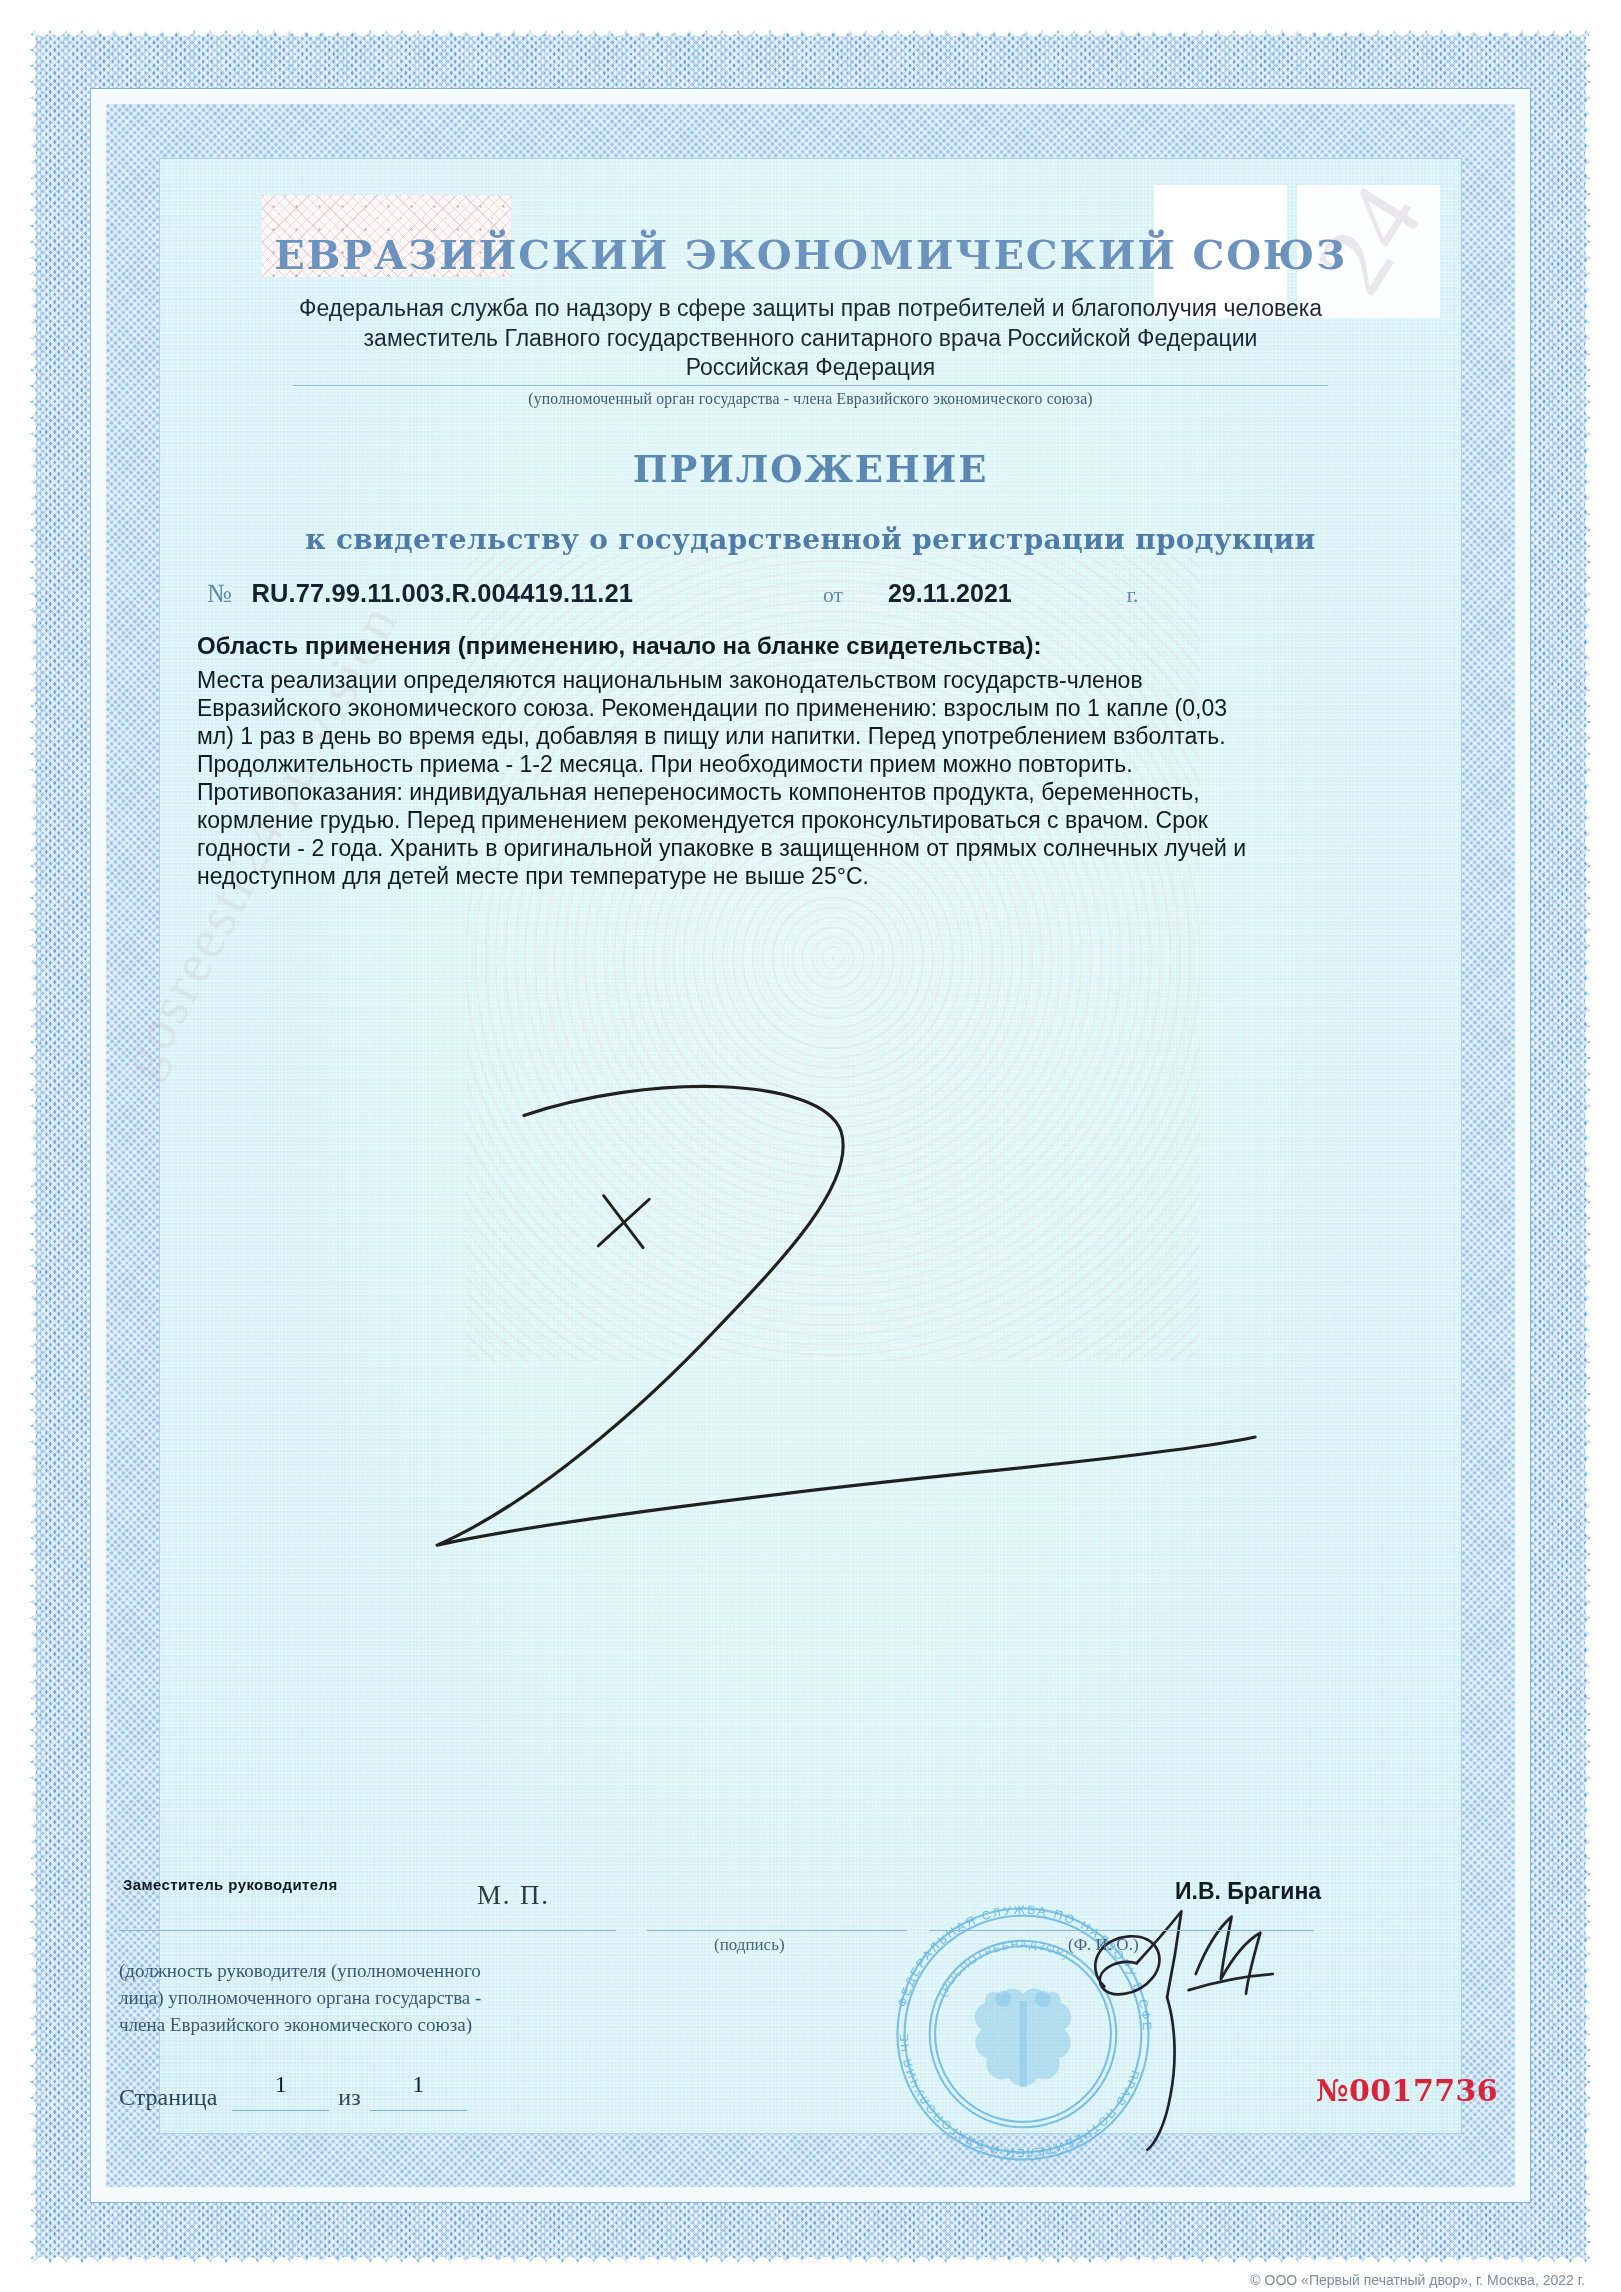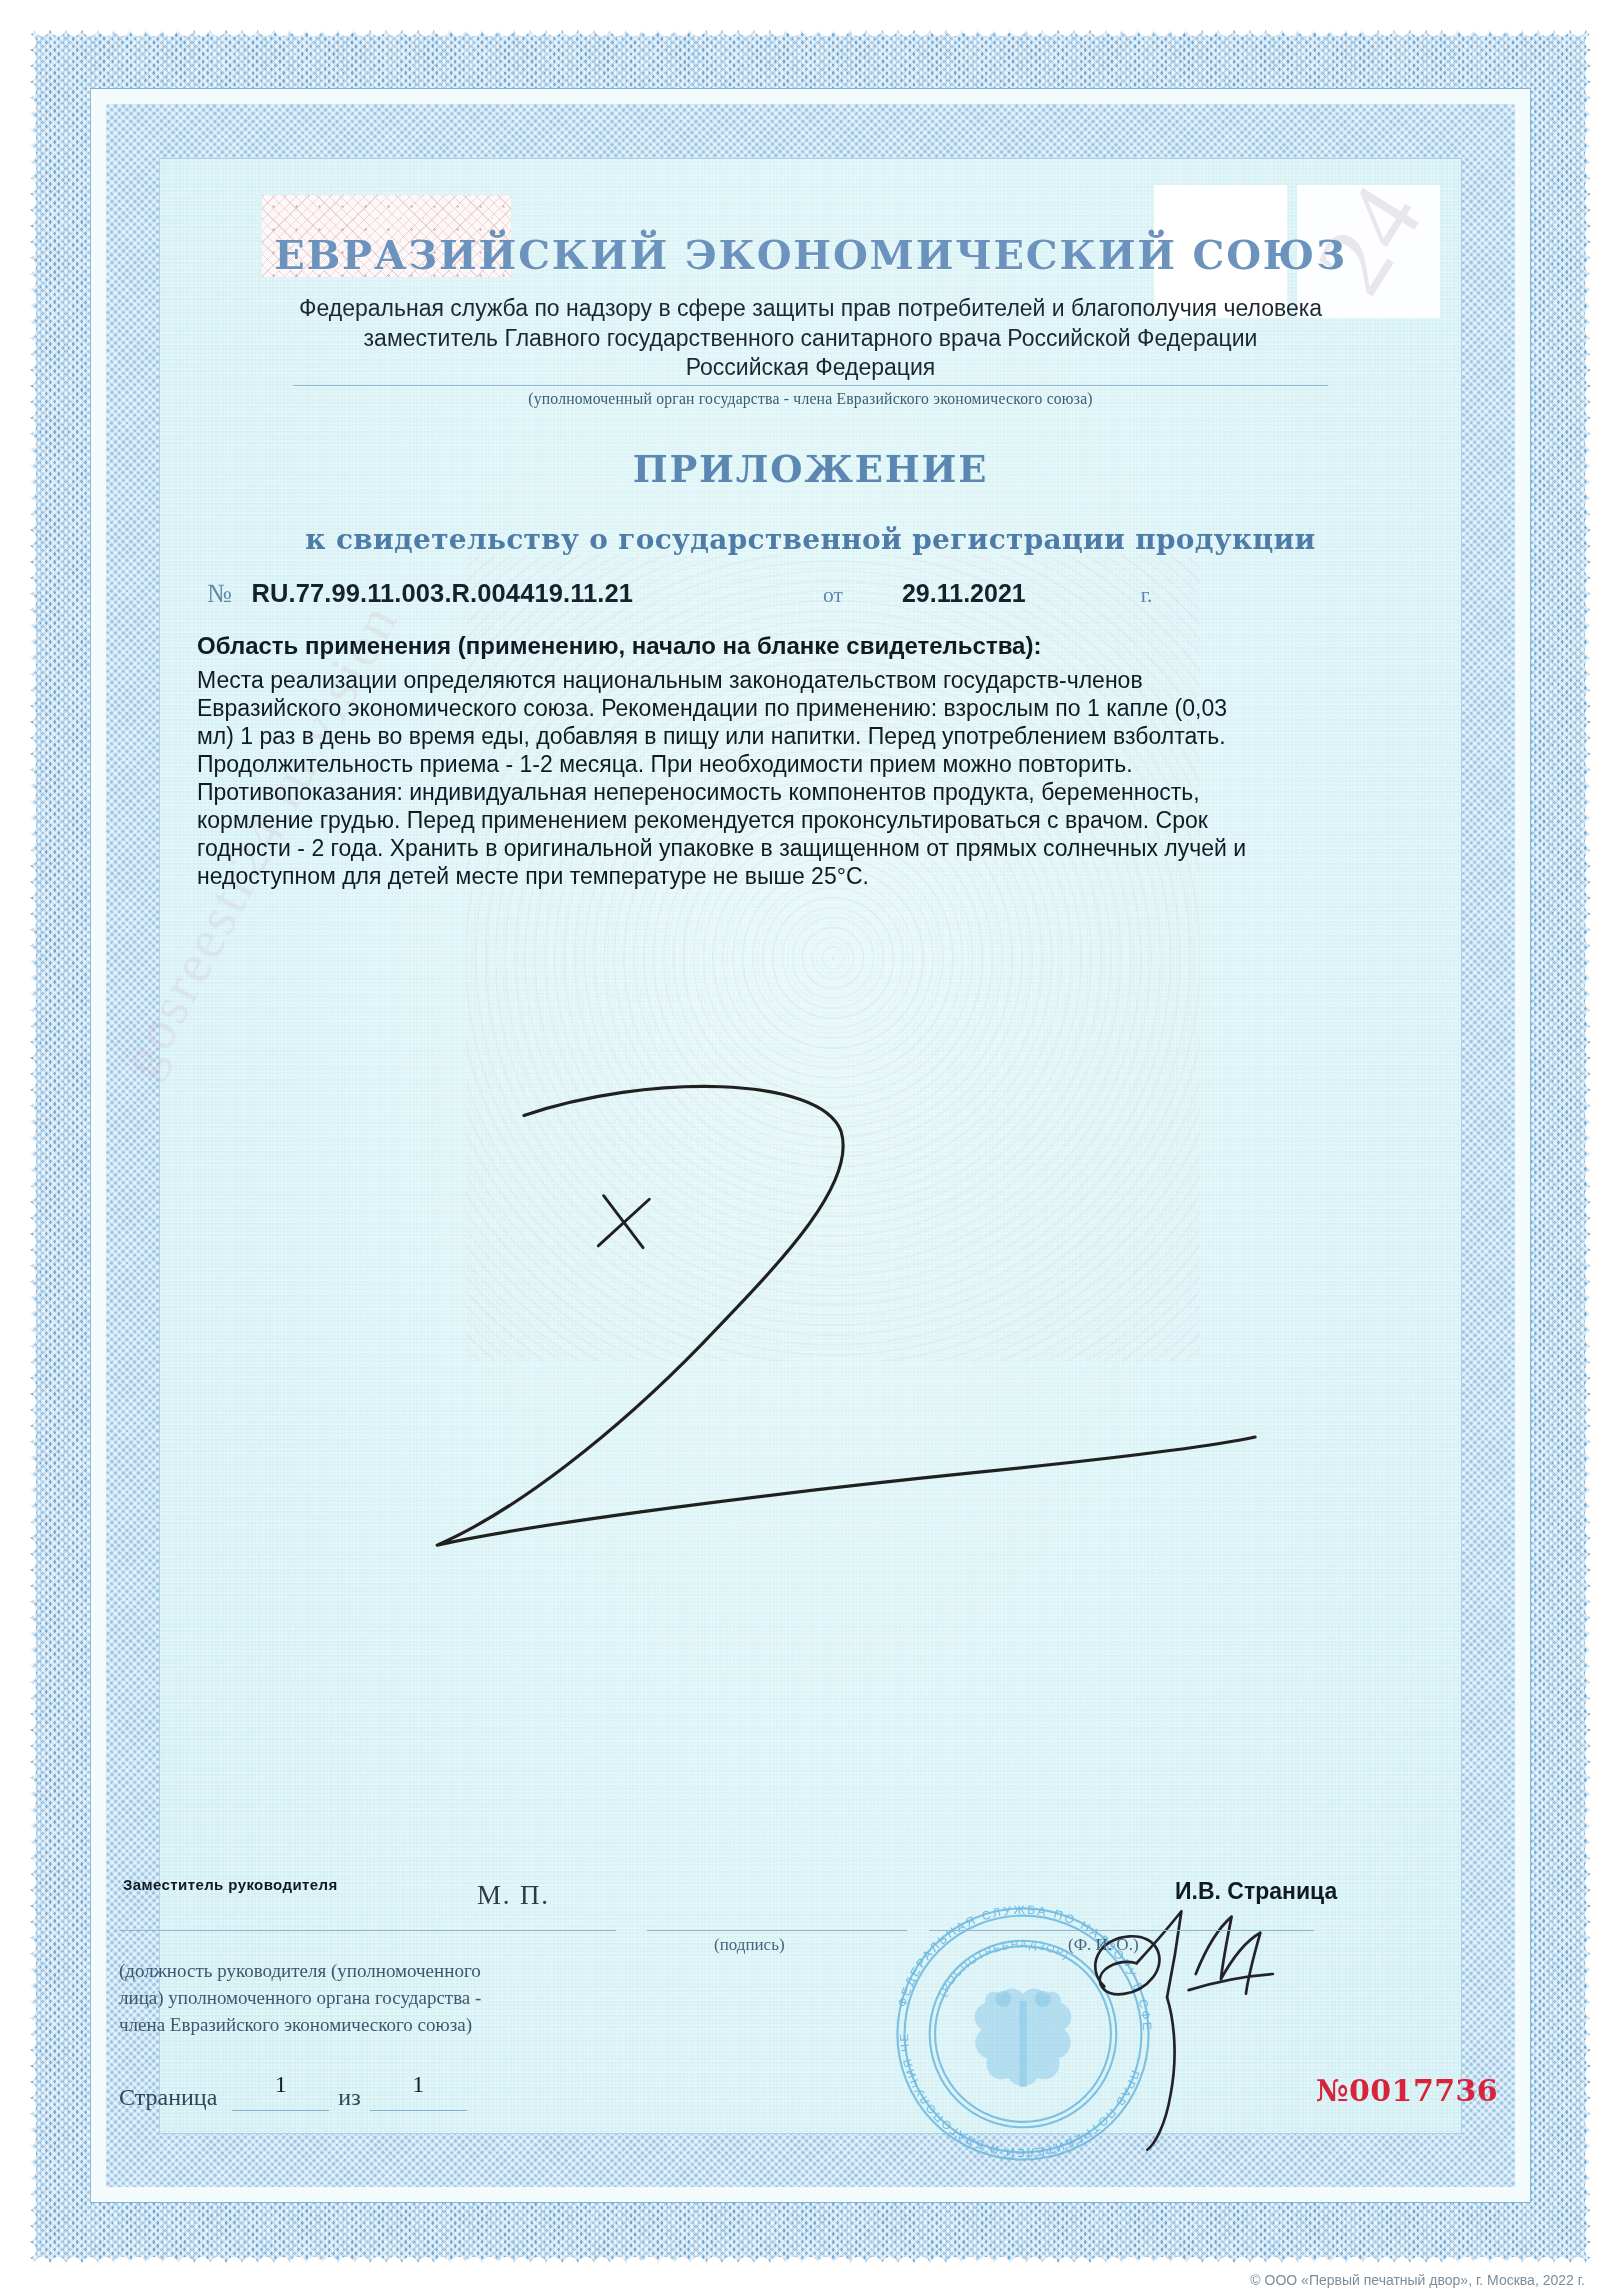--- a/index.html
+++ b/index.html
@@ -128,21 +128,21 @@
     text-align:center;margin-top:32px;
     font-family:"DejaVu Serif","Liberation Serif",serif;
     font-weight:700;font-size:28px;color:#4e7ba8;letter-spacing:0.3px;
   }
 
   
   .num-row{display:flex;align-items:baseline;margin-top:23px;padding-left:48px;color:#16222b;}
   .num-sym{font-family:"Liberation Serif",serif;font-size:26px;color:#5f86ab;margin-right:19.7px;}
   .num-val{font-size:25.5px;font-weight:600;letter-spacing:0.1px;}
   .num-ot{font-family:"Liberation Serif",serif;font-size:21.5px;color:#5f86ab;margin-left:190px;}
-  .num-date{font-size:25px;font-weight:600;margin-left:59px;}
+  .num-date{font-size:25px;font-weight:600;margin-left:45px;}
   .num-g{font-family:"Liberation Serif",serif;font-size:21.5px;color:#5f86ab;margin-left:115px;}
 
   
   .b-head{margin:23px 0 0 38px;font-size:24px;font-weight:700;color:#101a21;}
   .b-text{margin:6.3px 0 0 38px;font-size:23px;line-height:28px;color:#101a21;
           width:1191px;white-space:pre-line;}
 
   
   #handwriting{position:absolute;left:269px;top:905px;width:896px;height:502px;pointer-events:none;}
 
@@ -289,21 +289,21 @@
         <path d="M128 78 C 140 48, 154 26, 168 14 C 162 44, 158 66, 156 84
                  C 170 58, 186 40, 200 32 C 192 60, 186 84, 184 100"></path>
         <path d="M120 96 C 152 86, 186 80, 214 78"></path>
       </g>
     </svg>
 
     <div id="sigblock">
       <div class="sig-row">
         <div class="sig-title">Заместитель  руководителя</div>
         <div class="sig-mp">М. П.</div>
-        <div class="sig-name">И.В. Страница</div>
+        <div class="sig-name">И.В. Брагина</div>
 
         <div class="line-a"></div>
         <div class="line-b"></div>
         <div class="line-c"></div>
 
         <div class="cap-pod">(подпись)</div>
         <div class="cap-fio">(Ф. И. О.)</div>
 
         <div class="post-note">(должность  руководителя  (уполномоченного
 лица)  уполномоченного  органа  государства -

